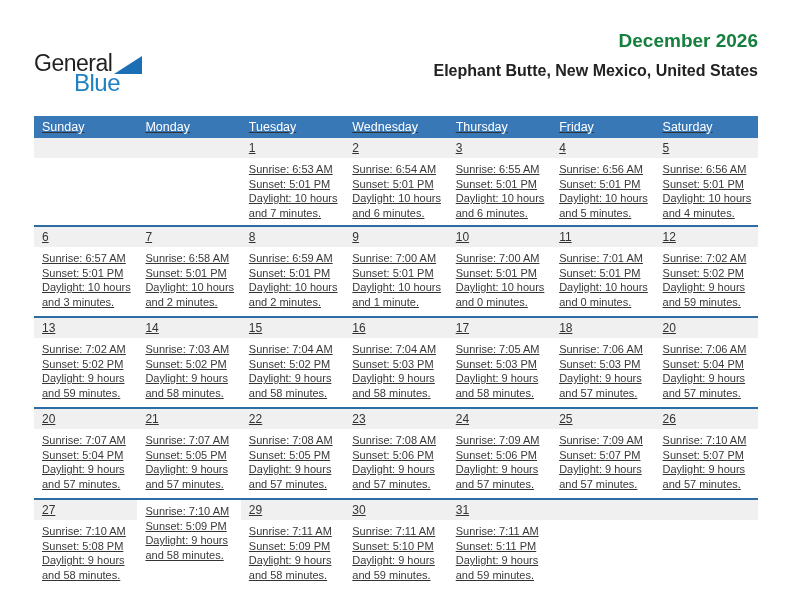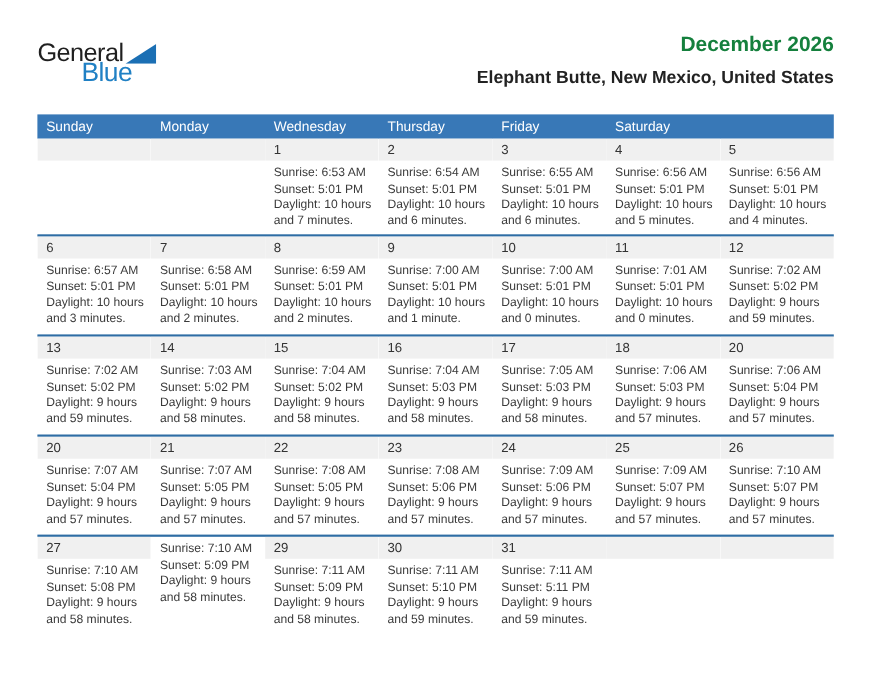--- a/index.html
+++ b/index.html
@@ -10,40 +10,40 @@
     color: #333333;
     position: relative;
     overflow: hidden;
   }
   .page { position: absolute; inset: 0; }
 
   
   .masthead {
     position: absolute; left: 34px; right: 34px; top: 30px; height: 70px;
   }
-  .logo { position: absolute; left: 0; top: 6px; width: 120px; }
+  .logo { position: absolute; left: 0; top: 22px; width: 120px; }
   .logo-line1 { display: flex; align-items: flex-end; }
   .logo-general {
     font-size: 23px; letter-spacing: -0.5px; color: #1f1f1f; line-height: 1;
   }
   .logo-triangle { margin-left: 2px; margin-bottom: 1px; display: block; }
   .logo-blue {
     font-size: 24px; letter-spacing: -0.5px; color: #2080c4;
     line-height: 1; margin-top: -4px; margin-left: 40px;
   }
   .titles { position: absolute; right: 0; top: 0; text-align: right; }
   .cal-title {
     font-size: 19px; color: #15803d; line-height: 1.2; font-weight: 700;
   }
   .cal-subtitle {
     font-size: 16px; color: #222222; margin-top: 9px; font-weight: 700;
   }
 
   
-  .calendar { position: absolute; left: 34px; top: 104px; width: 724px; }
+  .calendar { position: absolute; left: 34px; top: 116px; width: 724px; text-decoration: underline; }
   .weekday-row {
     display: grid; grid-template-columns: repeat(7, 1fr);
     background: #3878b7; height: 22px;
   }
   .weekday-cell {
     color: #ffffff; font-size: 12.5px; line-height: 22px; padding-left: 8px;
     overflow: hidden; white-space: nowrap;
   }
   .week-row {
     display: grid; grid-template-columns: repeat(7, 1fr);
@@ -77,20 +77,21 @@
     <div class="titles">
       <div class="cal-title">December 2026</div>
       <div class="cal-subtitle">Elephant Butte, New Mexico, United States</div>
     </div>
   </div>
 
   <div class="calendar">
     <div class="weekday-row" id="weekday-row">
         <div class="weekday-cell">Sunday</div>
         <div class="weekday-cell">Monday</div>
+        <div class="weekday-cell">Tuesday</div>
         <div class="weekday-cell">Wednesday</div>
         <div class="weekday-cell">Thursday</div>
         <div class="weekday-cell">Friday</div>
         <div class="weekday-cell">Saturday</div>
       </div>
     <div id="weeks-container">
         <div class="week-row first">
           <div class="day-cell">
             <div class="num-strip"></div>
           </div>

